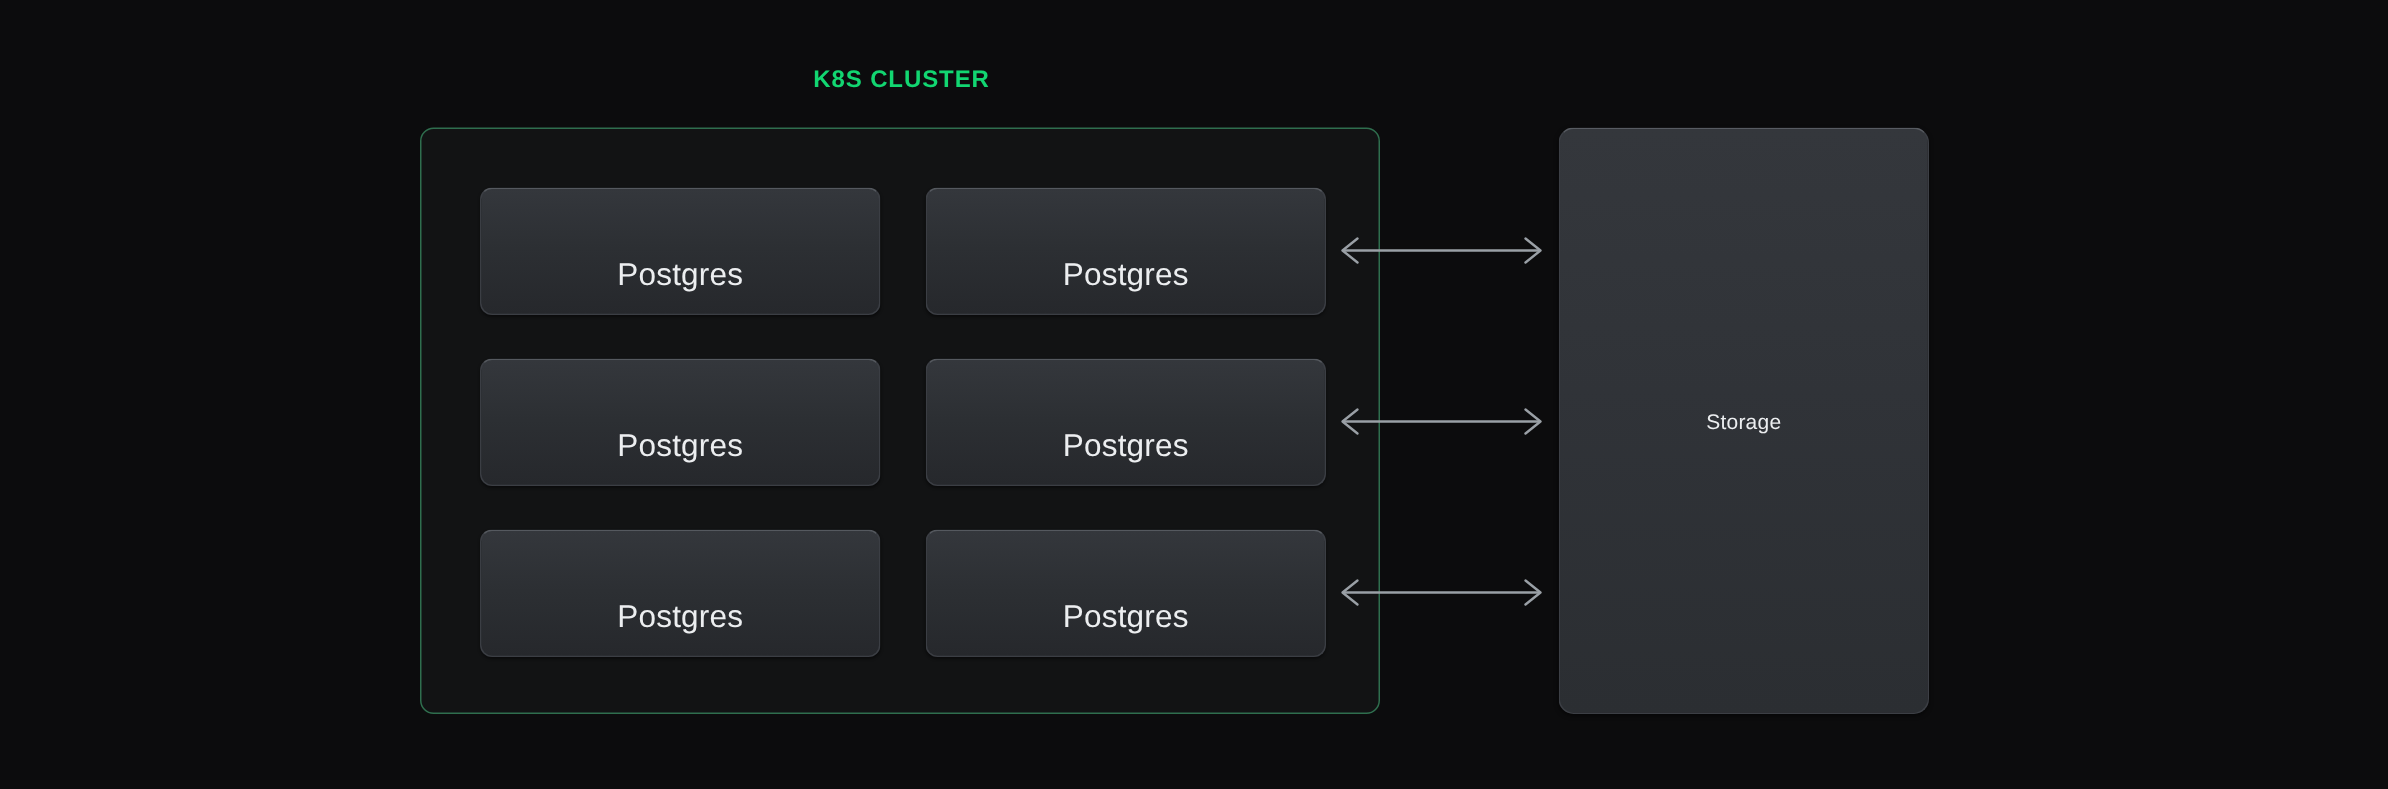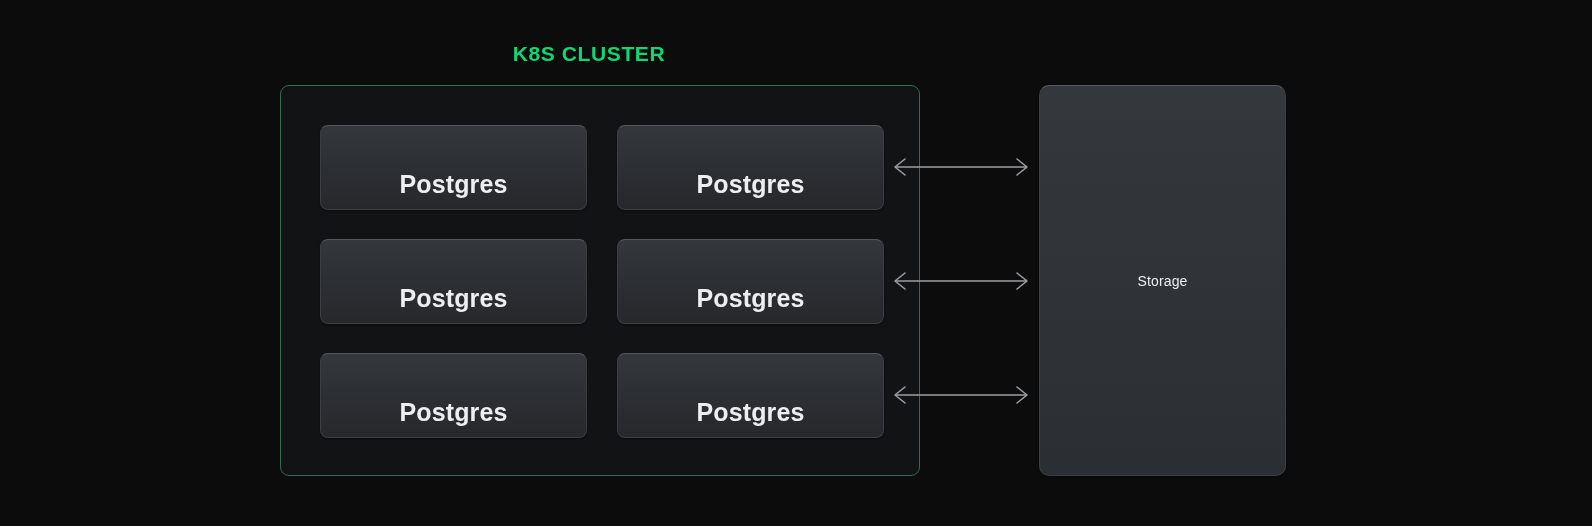--- a/index.html
+++ b/index.html
@@ -19,26 +19,26 @@
   .canvas {
     position: relative;
     width: 1592px;
     height: 526px;
     background: #0c0c0d;
   }
 
   
   .cluster-title {
     position: absolute;
-    left: 268px;
+    left: 280px;
     top: 40px;
     width: 642px;
     text-align: center;
     color: #12d671;
-    font-size: 21px;
+    font-size: 16px;
     font-weight: bold;
     letter-spacing: 0.6px;
     line-height: 28px;
     white-space: nowrap;
   }
 
   
   .cluster-box {
     position: absolute;
     left: 280px;
@@ -68,22 +68,22 @@
     background: linear-gradient(180deg, #34373c 0%, #2c2f33 48%, #26282c 100%);
     border: 1px solid #3b3e44;
     border-top-color: #55595f;
     display: flex;
     align-items: center;
     justify-content: center;
     box-shadow: 0 1px 2px rgba(0,0,0,0.45);
   }
   .node-label {
     color: #eceef0;
-    font-size: 25px;
-    font-weight: bold;
+    font-size: 21px;
+    font-weight: normal;
     line-height: 24px;
     letter-spacing: 0.15px;
     margin-top: 32px;
   }
   .col-left  { left: 0px; }
   .col-right { left: 297px; }
   .row-1 { top: 0px; }
   .row-2 { top: 114px; }
   .row-3 { top: 228px; }
 

